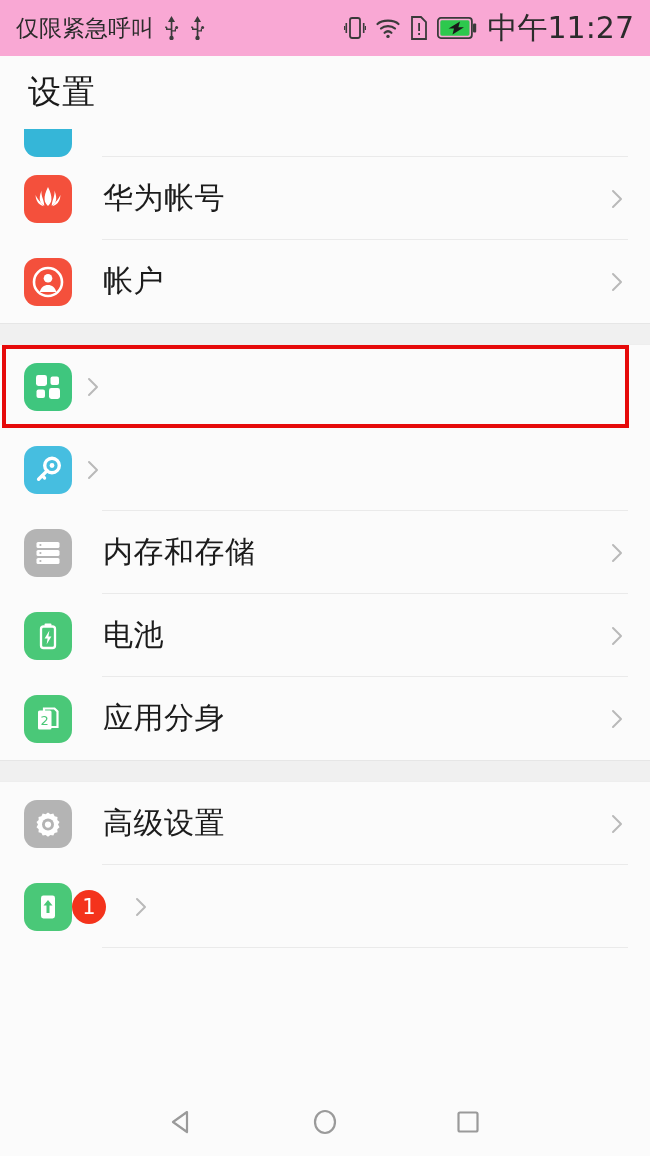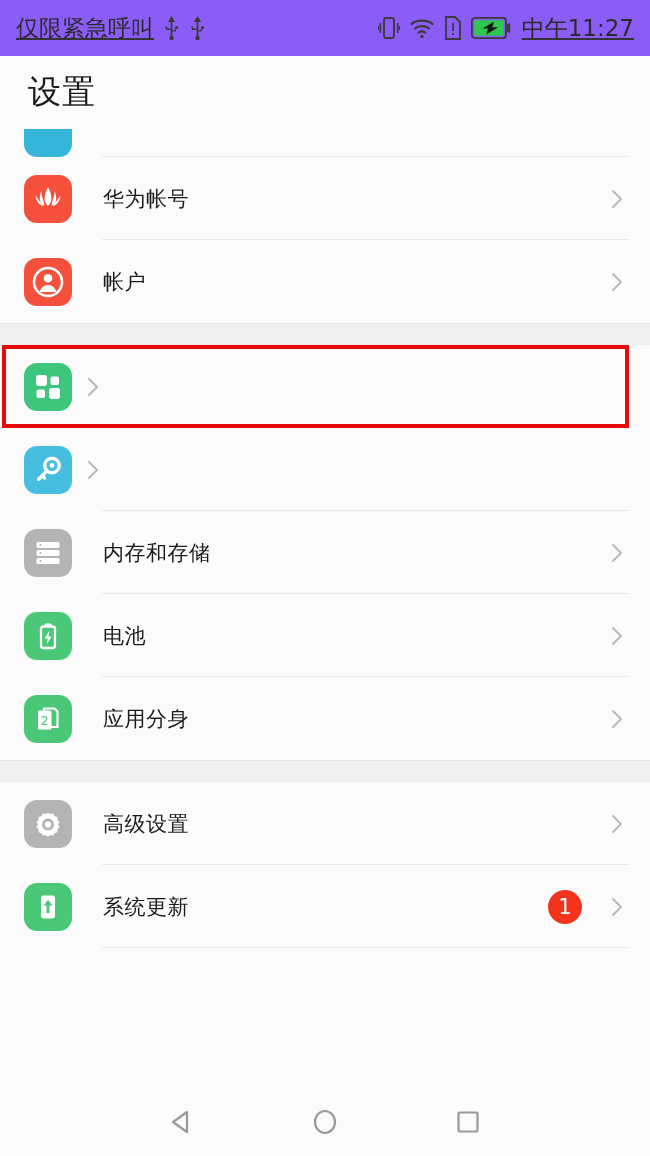--- a/index.html
+++ b/index.html
@@ -7,30 +7,29 @@
   body {
     font-family: "DejaVu Sans", "Liberation Sans", sans-serif;
     background:#f6f6f6;
     overflow:hidden;
   }
   #phone { position:relative; width:650px; height:1156px; background:#fbfbfb; }
 
   
   .statusbar {
     height:56px; width:100%;
-    background:#8b5cf6;
+    background:#f9a8d4;
     display:flex; align-items:center;
     padding:15px 16px;
     color:#333;
-    text-decoration:underline;
   }
   .sb-left { display:flex; align-items:center; gap:9px; }
   .sb-carrier { font-size:23px; letter-spacing:0px; color:#2b2b2b; }
   .sb-right { margin-left:auto; display:flex; align-items:center; gap:9px; }
-  .sb-clock { font-size:23px; color:#2b2b2b; margin-left:2px; }
+  .sb-clock { font-size:30px; color:#2b2b2b; margin-left:2px; }
   .icon-svg { display:block; }
 
   
   .titlebar {
     height:73px; width:100%;
     background:#fbfbfb;
     display:flex; align-items:center;
     padding:0 28px;
   }
   .title-text { font-size:33px; color:#1a1a1a; letter-spacing:1px; }
@@ -50,21 +49,21 @@
   .row.partial { height:28px; overflow:hidden; align-items:flex-end; padding-bottom:0; }
   .row-icon {
     width:48px; height:48px;
     border-radius:13px;
     flex:0 0 48px;
     display:flex; align-items:center; justify-content:center;
     position:relative;
   }
   .row-label {
     margin-left:31px;
-    font-size:21px;
+    font-size:30px;
     color:#1c1c1c;
     letter-spacing:0.5px;
     flex:1 1 auto;
   }
   .row-sep {
     position:absolute; left:102px; right:22px; bottom:0;
     height:1px; background:#eaeaea;
   }
   .chev { width:22px; height:22px; flex:0 0 22px; margin-left:10px; }
   .badge {
@@ -325,21 +324,20 @@
       </div>
 
 
       <div class="row">
         <div class="row-icon" style="background:#4ac878;">
           <svg width="30" height="30" viewBox="0 0 30 30">
             <rect x="8" y="3.5" width="14" height="23" rx="2.4" fill="#fff"></rect>
             <polygon points="15,8 19.5,13.5 16.5,13.5 16.5,21 13.5,21 13.5,13.5 10.5,13.5" fill="#4ac878"></polygon>
           </svg>
         </div>
-        <span class="row-label">系统更新</span>
         <span class="badge">1</span>
         <svg class="chev" viewBox="0 0 22 22">
           <polyline points="7,3 15,11 7,19" fill="none" stroke="#b9b9b9" stroke-width="2" stroke-linecap="round" stroke-linejoin="round"></polyline>
         </svg>
         <div class="row-sep"></div>
       </div>
 
     </div>
   </div>
 

